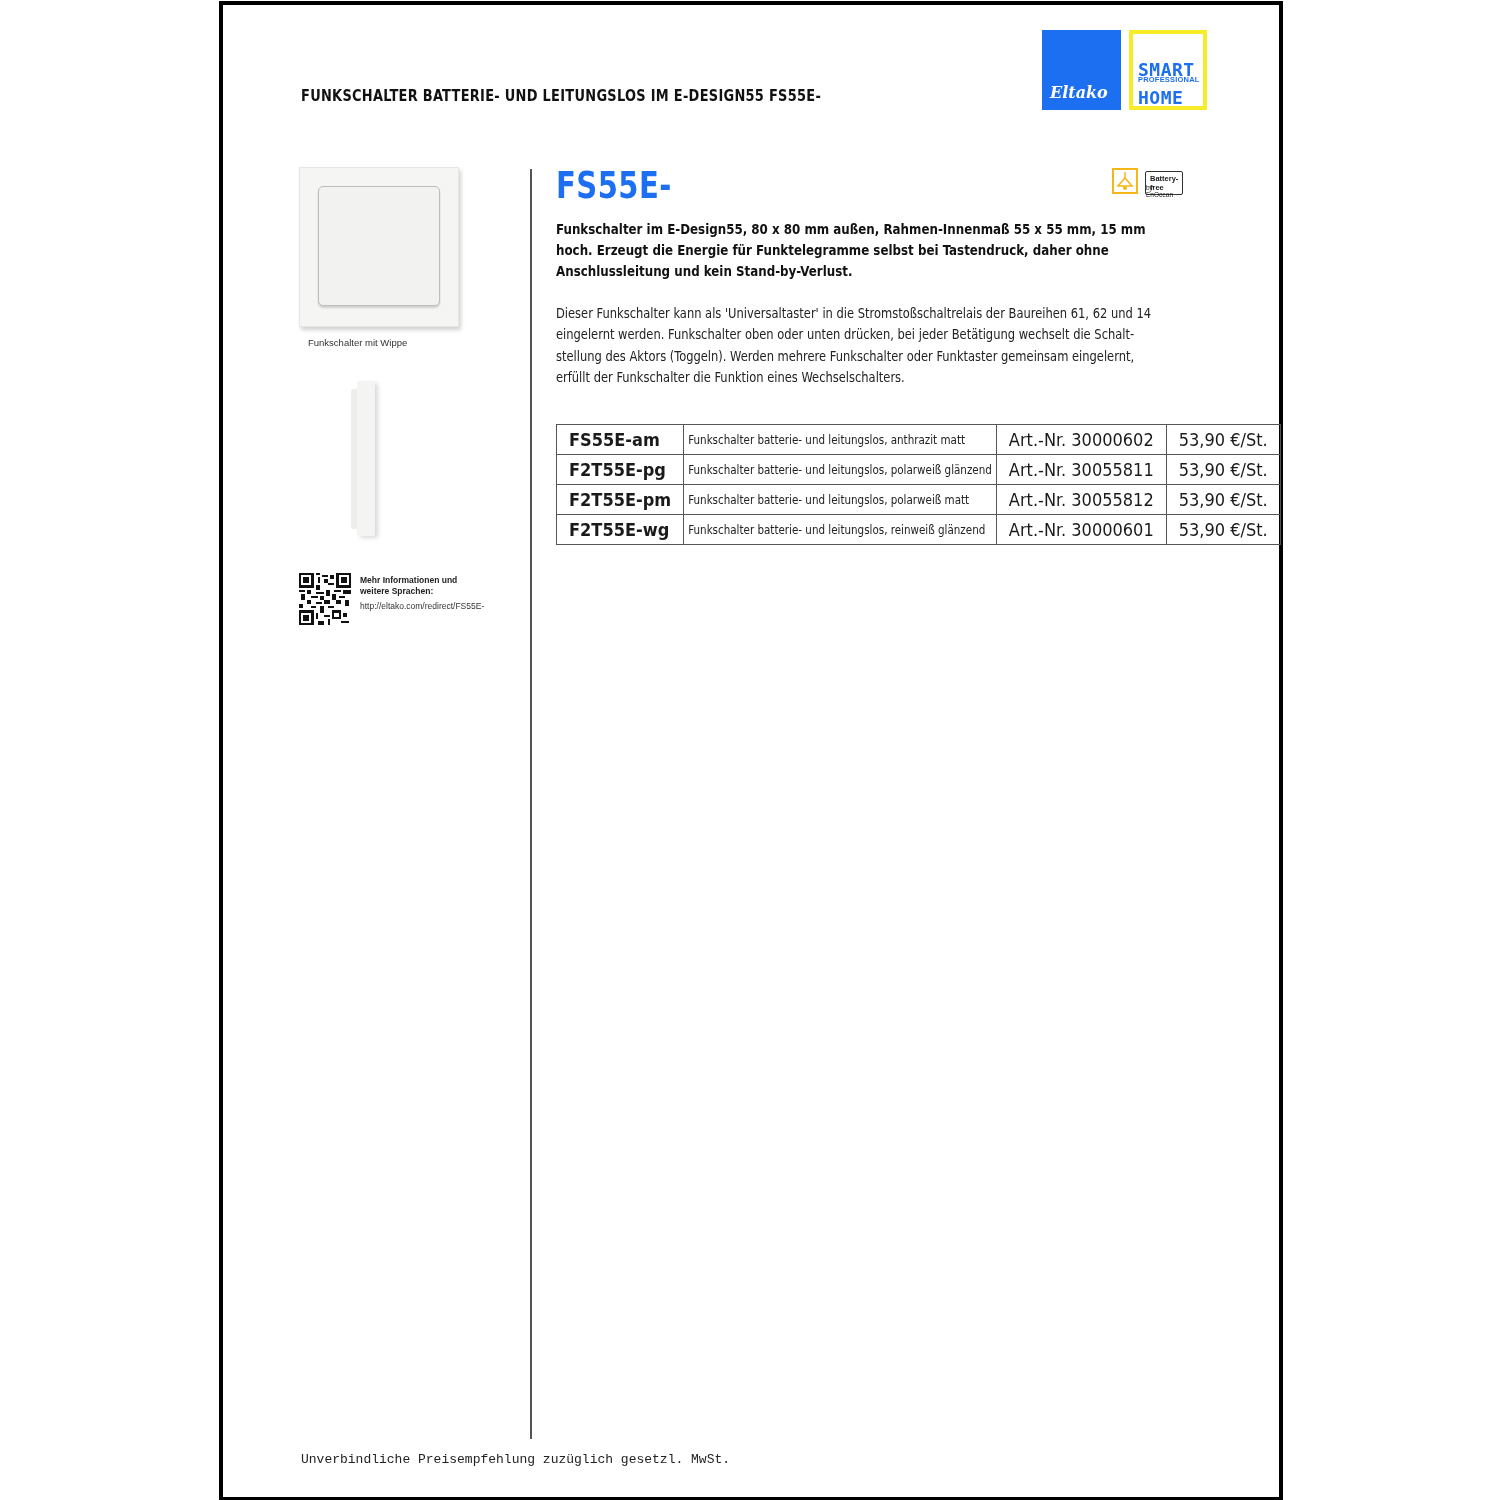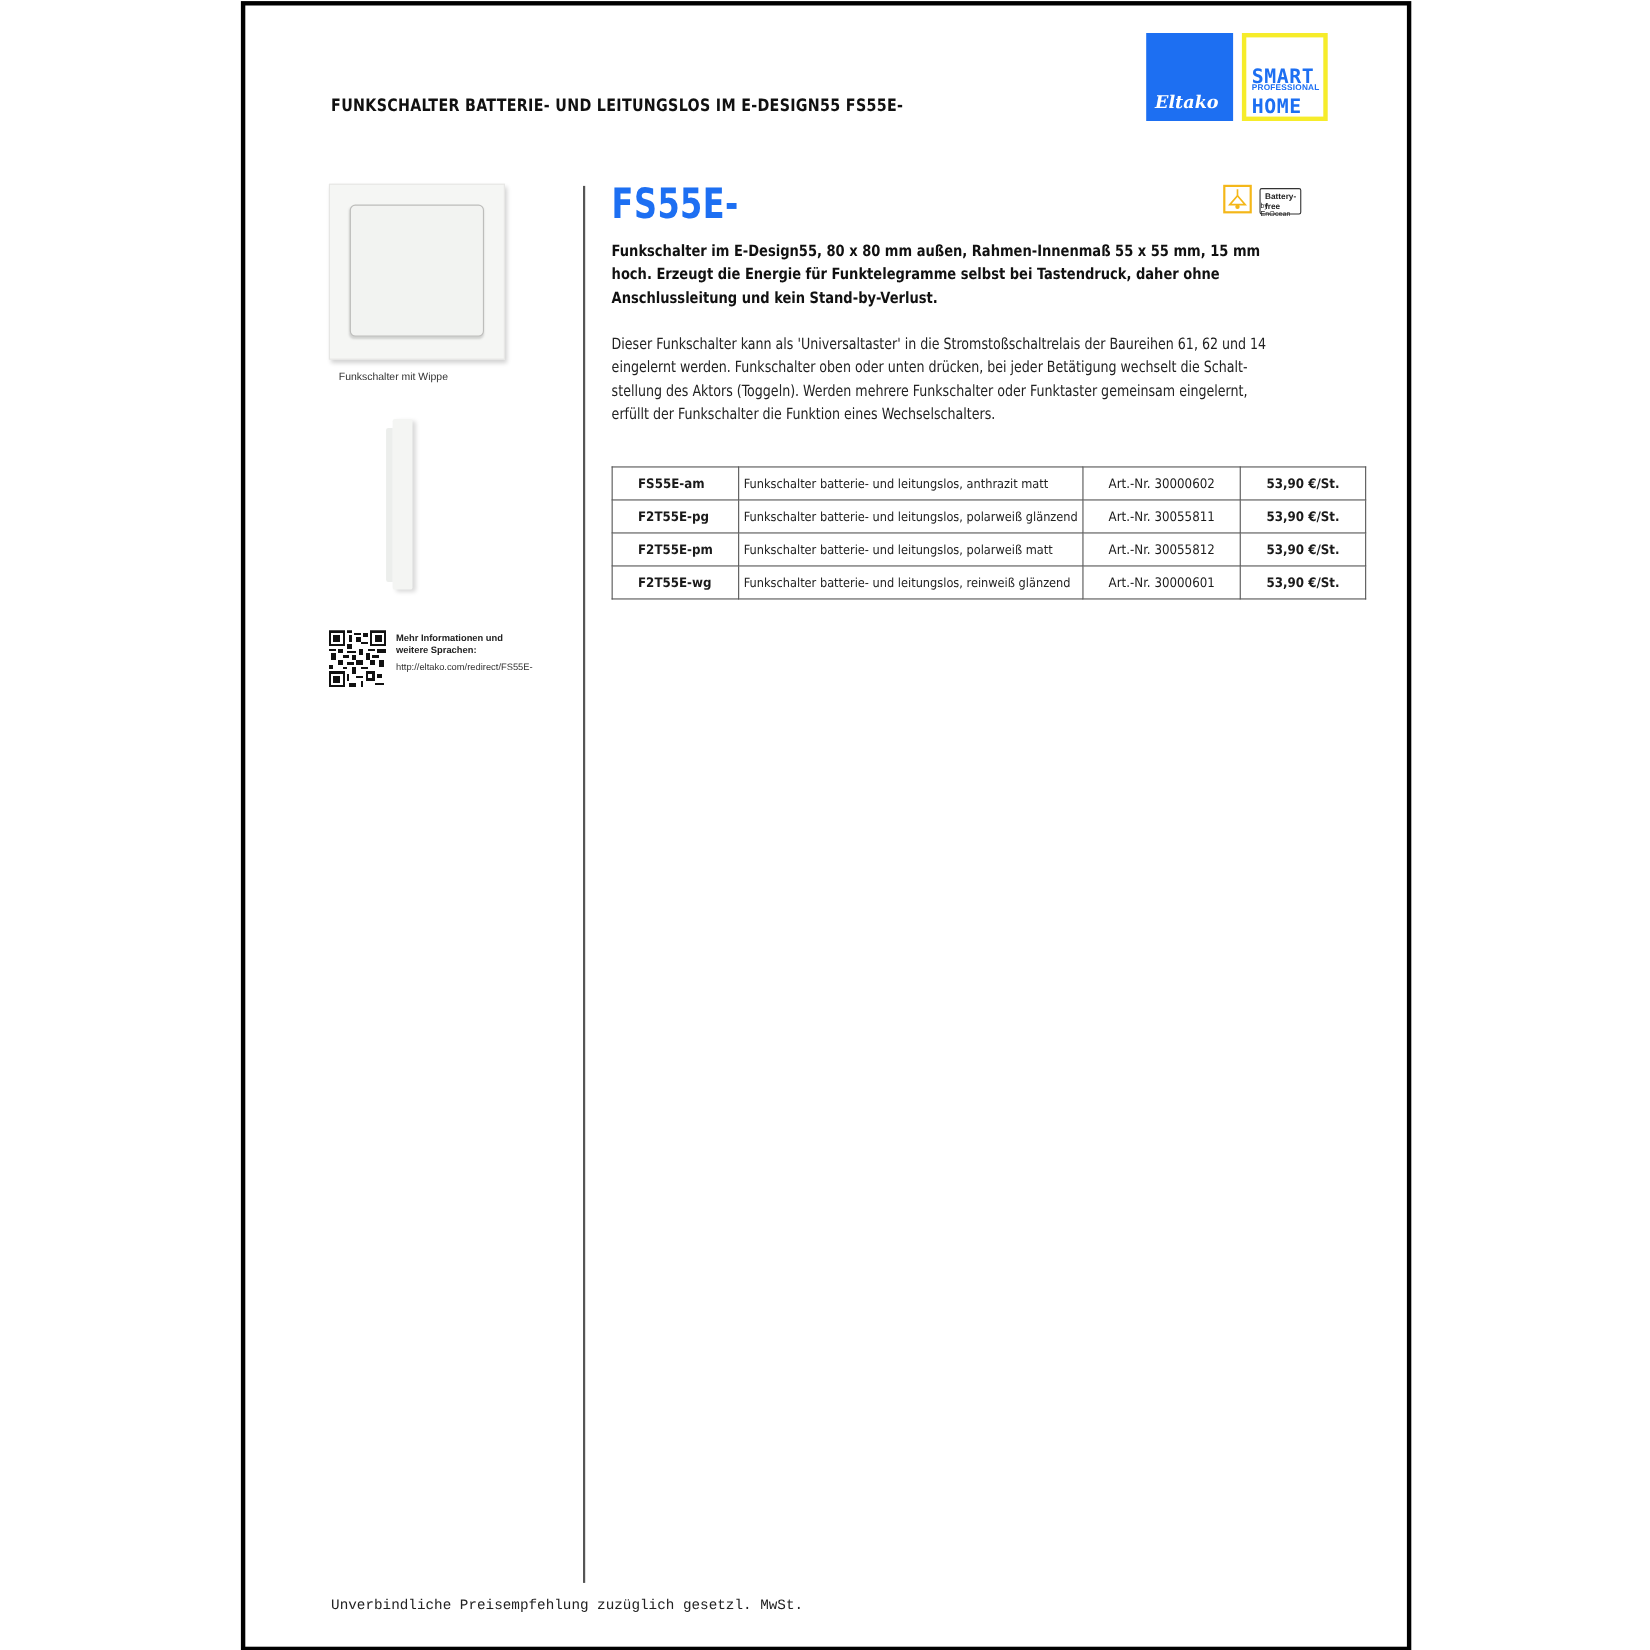--- a/index.html
+++ b/index.html
@@ -50,26 +50,26 @@
   .badge-bat { left:922px; top:166px; width:38px; height:24px; border:1.5px solid #333; border-radius:2px; box-sizing:border-box; }
   .badge-bat .b1 { position:absolute; left:4px; top:2px; font-size:7.5px; font-weight:bold; color:#222; }
   .badge-bat .b2 { position:absolute; right:4px; top:12px; font-size:6.5px; color:#222; }
 
   .lead { left:333px; top:214px; width:660px; font-weight:bold; font-size:14.2px; line-height:21px; color:#111;
           font-family:"DejaVu Sans Condensed","DejaVu Sans",sans-serif; transform:scaleX(0.93); transform-origin:left top; }
   .body-text { left:333px; top:298px; width:680px; font-size:14.2px; line-height:21.3px; color:#222;
                font-family:"DejaVu Sans Condensed","DejaVu Sans",sans-serif; transform:scaleX(0.9); transform-origin:left top; }
 
   table.products { position:absolute; left:333px; top:419px; width:650px; border-collapse:collapse; }
-  table.products td { border:1px solid #555; height:29px; padding:0 23px; font-size:12px; white-space:nowrap;
+  table.products td { border:1px solid #555; height:29px; padding:0 12px; font-size:18px; white-space:nowrap;
                       font-family:"DejaVu Sans Condensed","DejaVu Sans",sans-serif; }
   td.c-code { width:86px; font-weight:bold; font-size:14px; }
   td.c-desc { width:282px; font-size:11.5px !important; padding:0 4px !important; color:#222; }
   td.c-art { width:134px; font-weight:normal; }
-  td.c-price { width:86px; font-weight:bold; text-align:right; }
+  td.c-price { width:86px; font-weight:normal; text-align:right; }
 
   .footer { left:78px; top:1447px; font-size:13px; color:#222;
             font-family:Liberation Mono, monospace; }
 </style>
 </head>
 <body>
 
 <div class="page">
 
   <div class="abs doc-title">FUNKSCHALTER BATTERIE- UND LEITUNGSLOS IM E-DESIGN55 FS55E-</div>

